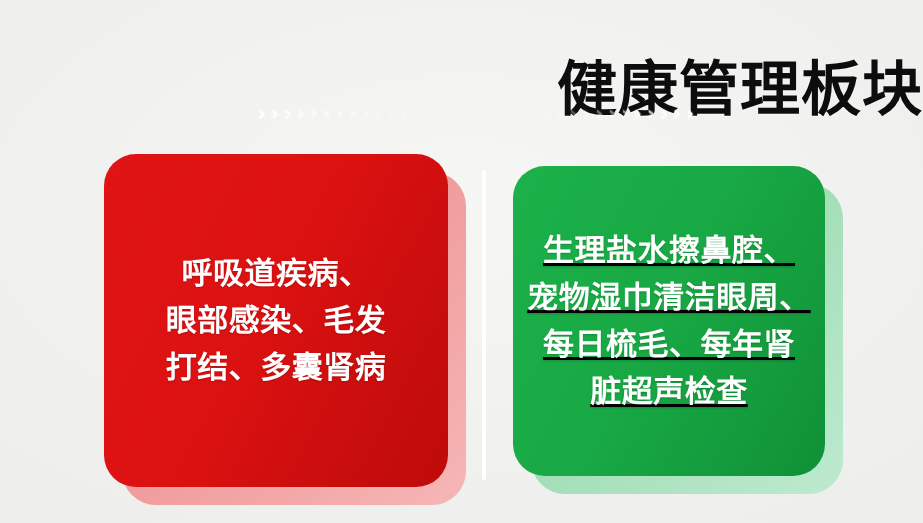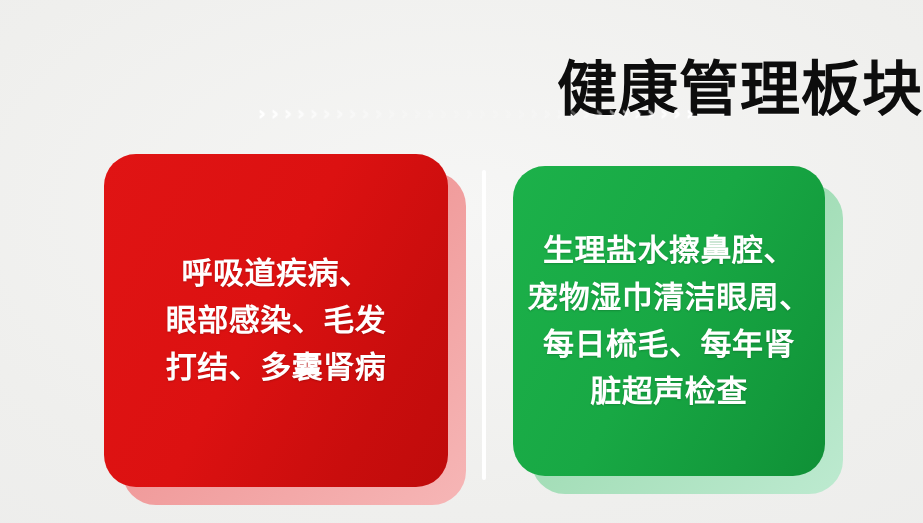--- a/index.html
+++ b/index.html
@@ -134,20 +134,21 @@
     left: 513px;
     top: 166px;
     width: 312px;
     height: 310px;
   }
   #card-green-plate {
     background: linear-gradient(135deg, #a9e0bb 0%, #a2ddb6 45%, #bdead0 100%);
   }
   #card-green {
     background: linear-gradient(118deg, #1cb14a 0%, #18a844 48%, #139a3c 80%, #0f9036 100%);
+    text-decoration: underline;
   }
 
   
   #center-rule {
     position: absolute;
     left: 482px;
     top: 170px;
     width: 4px;
     height: 310px;
     background: #ffffff;

